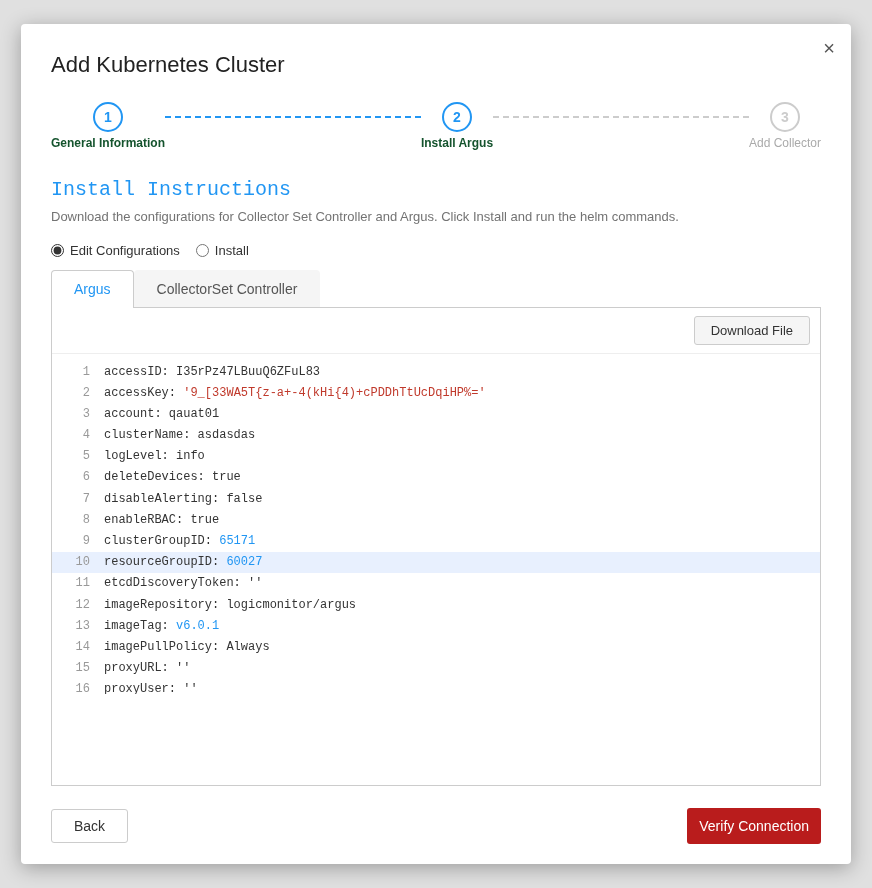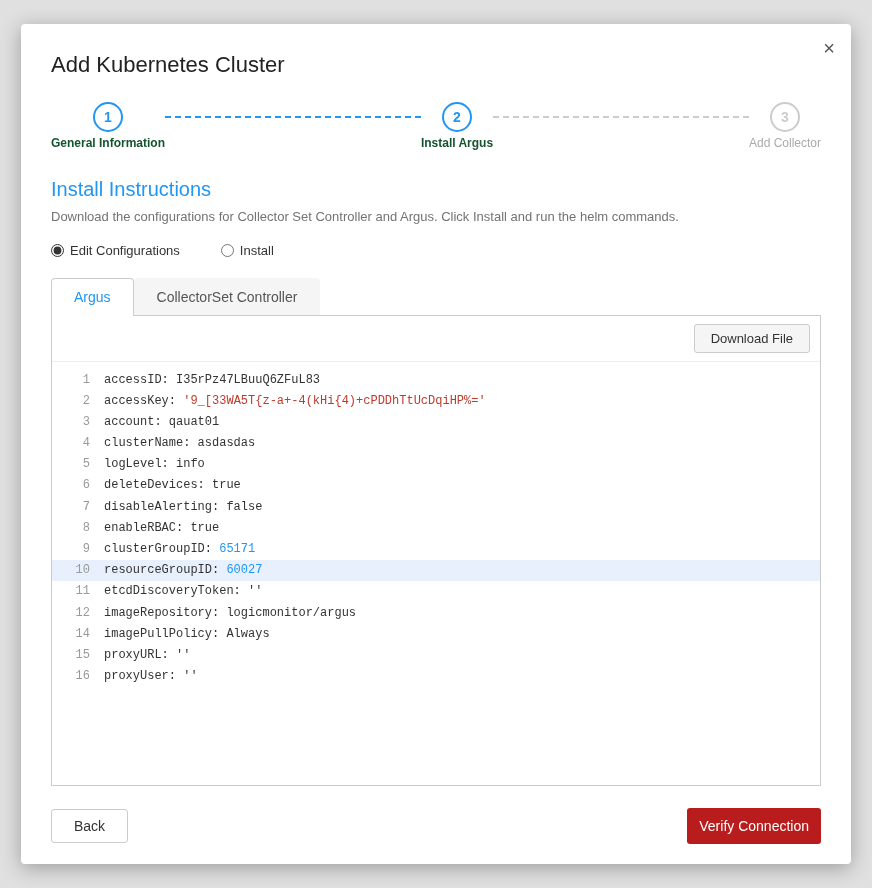--- a/index.html
+++ b/index.html
@@ -91,33 +91,34 @@
     }
     .step-connector.inactive {
       border-top: 2px dashed #ccc;
     }
     
     .section-title {
       font-size: 20px;
       color: #2196f3;
       font-weight: 400;
       margin-bottom: 6px;
+      font-family: Liberation Mono, monospace;
     }
     .section-desc {
       font-size: 13px;
       color: #737373;
       margin-bottom: 16px;
       line-height: 1.5;
     }
     
     .radio-group {
       display: flex;
-      gap: 41px;
+      gap: 16px;
       align-items: flex-end;
-      margin-bottom: 20px;
+      margin-bottom: 12px;
     }
     .radio-item {
       display: flex;
       align-items: center;
       gap: 6px;
       font-size: 13px;
       color: #333;
       cursor: pointer;
     }
     .radio-item input[type="radio"] { accent-color: #333; }
@@ -316,20 +317,24 @@
         </div>
         <div class="code-line">
           <span class="line-num">11</span>
           <span class="code-text"><span>etcdDiscoveryToken: ''</span></span>
         </div>
         <div class="code-line">
           <span class="line-num">12</span>
           <span class="code-text"><span>imageRepository: logicmonitor/argus</span></span>
         </div>
         <div class="code-line">
+          <span class="line-num">13</span>
+          <span class="code-text"><span>imageTag: </span><span class="code-link">v6.0.1</span></span>
+        </div>
+        <div class="code-line">
           <span class="line-num">14</span>
           <span class="code-text"><span>imagePullPolicy: Always</span></span>
         </div>
         <div class="code-line">
           <span class="line-num">15</span>
           <span class="code-text"><span>proxyURL: ''</span></span>
         </div>
         <div class="code-line">
           <span class="line-num">16</span>
           <span class="code-text"><span>proxyUser: ''</span></span>

